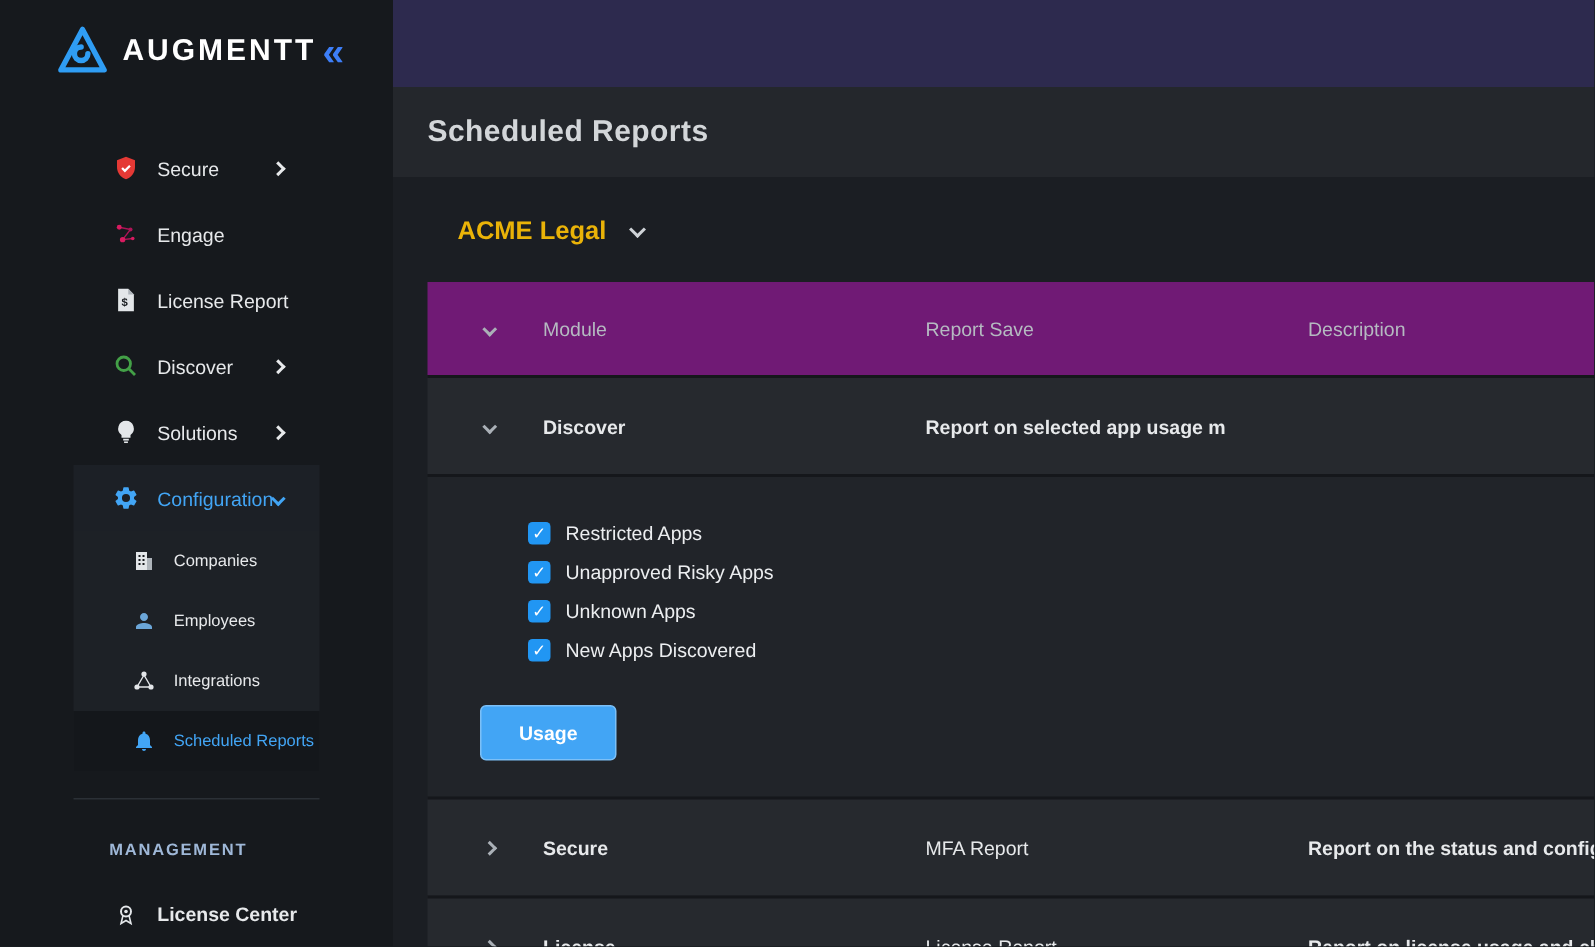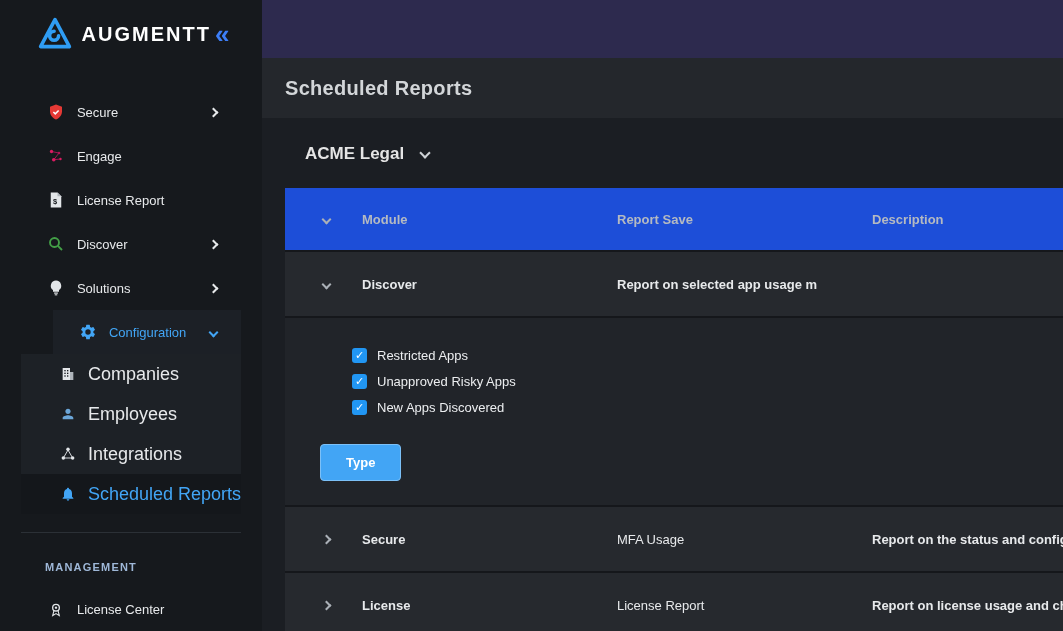--- a/index.html
+++ b/index.html
@@ -12,50 +12,50 @@
   .logo-row { display:flex; align-items:center; height:58px; padding:10px 14px 0 18px; }
   .logo-mark { width:36px; height:36px; flex:none; }
   .logo-text { font-size:20px; font-weight:700; letter-spacing:2px; color:#ffffff; margin-left:9px; }
   .collapse { color:#3d7ef7; font-size:26px; font-weight:700; margin-left:4px; line-height:0.8; cursor:pointer; }
 
   .nav { margin-top:32px; }
   .nav-item { display:flex; align-items:center; height:44px; padding-left:25px; font-size:13px; cursor:pointer; }
   .nav-item .icon, .sub-item .icon { width:20px; height:20px; margin-right:11px; flex:none;
       display:flex; align-items:center; justify-content:center; }
   .nav-item .side-chev { margin-left:auto; margin-right:24px; }
-  .nav-item.active { color:#42a5f5; background:#1c2026;margin-left:32px; }
+  .nav-item.active { color:#42a5f5; background:#1c2026; }
 
   .submenu { background:#1d2126; }
-  .sub-item { display:flex; align-items:center; height:40px; padding-left:38px; font-size:18px; cursor:pointer; }
+  .sub-item { display:flex; align-items:center; height:40px; padding-left:38px; font-size:11px; cursor:pointer; }
   .sub-item .icon { width:18px; height:18px; }
   .sub-item.active { color:#42a5f5; background:#14171b; }
 
   .divider { height:1px; background:#2b3036; margin-top:18px; }
   .section-label { padding:28px 0 0 24px; font-size:11px; letter-spacing:1.2px; color:#9fb8d8; font-weight:700; }
-  .mgmt-item { margin-top:14px; }
+  .mgmt-item { margin-top:14px;font-weight:bold; }
 
   .chev { display:inline-block; width:7px; height:7px;
           border-right:2px solid currentColor; border-bottom:2px solid currentColor; }
   .chev.r { transform:rotate(-45deg); }
   .chev.d { transform:rotate(45deg); }
 
   
   .main { flex:1; min-width:0; display:flex; flex-direction:column; }
   .topbar { height:58px; flex:none; background:#2d2a4e; }
   .titlebar { height:60px; flex:none; background:#24272c; display:flex; align-items:center; padding-left:23px; }
   .titlebar h1 { font-size:20px; font-weight:700; color:#d3d6d9; letter-spacing:0.3px; }
   .content { flex:1; background:#1b1e23; overflow:hidden; }
 
   .selector { display:flex; align-items:center; gap:17px; margin:26px 0 0 43px;
-              color:#e5e5e5; font-size:17px; font-weight:700; cursor:pointer; }
+              color:#eab308; font-size:17px; font-weight:700; cursor:pointer; }
   .selector .chev { color:#cfd3d7; width:8px; height:8px; margin-top:-3px; }
 
   .table { margin:24px 0 0 23px; }
   .thead, .trow { display:grid; grid-template-columns:77px 255px 255px 1fr; align-items:center; }
-  .thead { height:62px; background:#1d4ed8; color:#b5bac1; font-size:13px; font-weight:700; }
+  .thead { height:62px; background:#701a75; color:#b5bac1; font-size:13px; font-weight:400; }
   .trow  { height:66px; background:#26292e; color:#e7e9eb; font-size:13px; border-top:2px solid #15171b; cursor:pointer; }
   .cell-chev { padding-left:38px; display:flex; color:#aab0b7; }
   .module { font-weight:700; }
   .desc { font-weight:700; white-space:nowrap; overflow:hidden; }
 
   .panel { background:#212429; border-top:2px solid #15171b; padding:24px 0 24px 35px; }
   .opt { display:flex; align-items:center; height:26px; gap:10px; font-size:13px; color:#eceef0;margin-left:32px; }
   .checkbox { width:15px; height:15px; background:#2196f3; border-radius:3px; flex:none;
               display:flex; align-items:center; justify-content:center; color:#fff; font-size:11px; cursor:pointer; }
   .checkbox::after { content:"✓"; }
@@ -252,31 +252,35 @@
           <div class="opt">
             <span class="checkbox"></span>
             <span>Restricted Apps</span>
           </div>
           <div class="opt">
             <span class="checkbox"></span>
             <span>Unapproved Risky Apps</span>
           </div>
           <div class="opt">
             <span class="checkbox"></span>
+            <span>Unknown Apps</span>
+          </div>
+          <div class="opt">
+            <span class="checkbox"></span>
             <span>New Apps Discovered</span>
           </div>
-          <button class="save-btn">Type</button>
+          <button class="save-btn">Usage</button>
         </div>
 
         <div class="trow">
           <span class="cell-chev">
               <span class="chev r"></span>
             </span>
           <span class="module">Secure</span>
-          <span>MFA Usage</span>
+          <span>MFA Report</span>
           <span class="desc">Report on the status and config</span>
         </div>
 
         <div class="trow">
           <span class="cell-chev">
               <span class="chev r"></span>
             </span>
           <span class="module">License</span>
           <span>License Report</span>
           <span class="desc">Report on license usage and ch</span>

